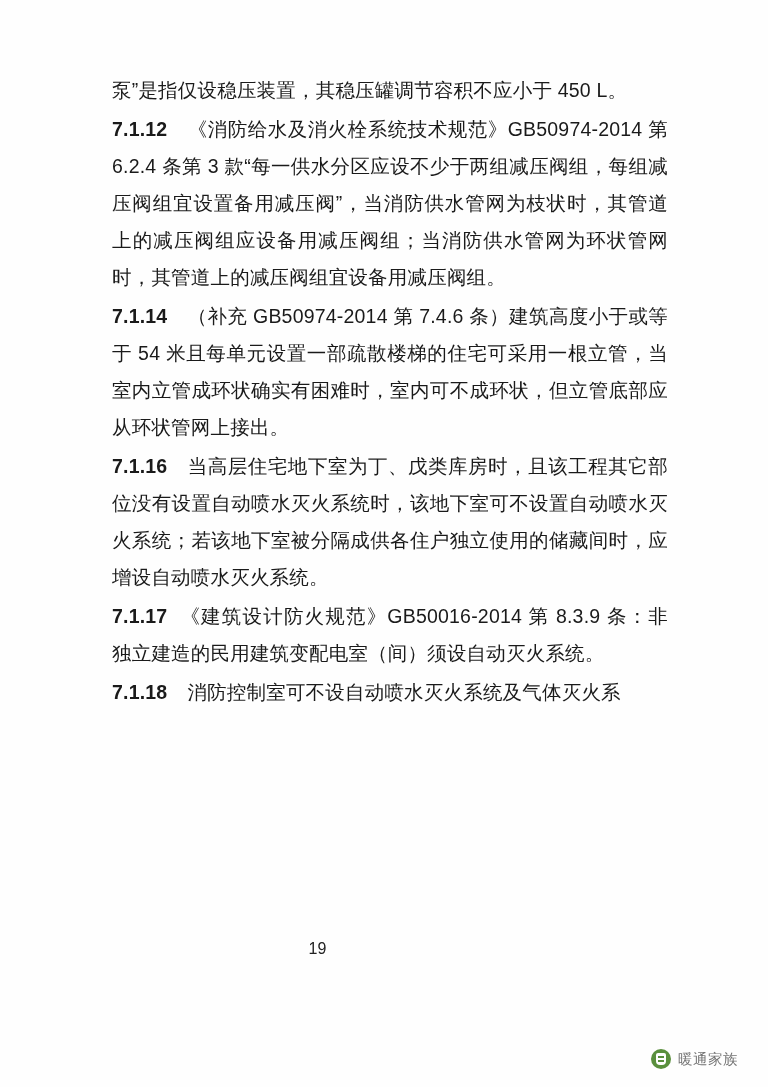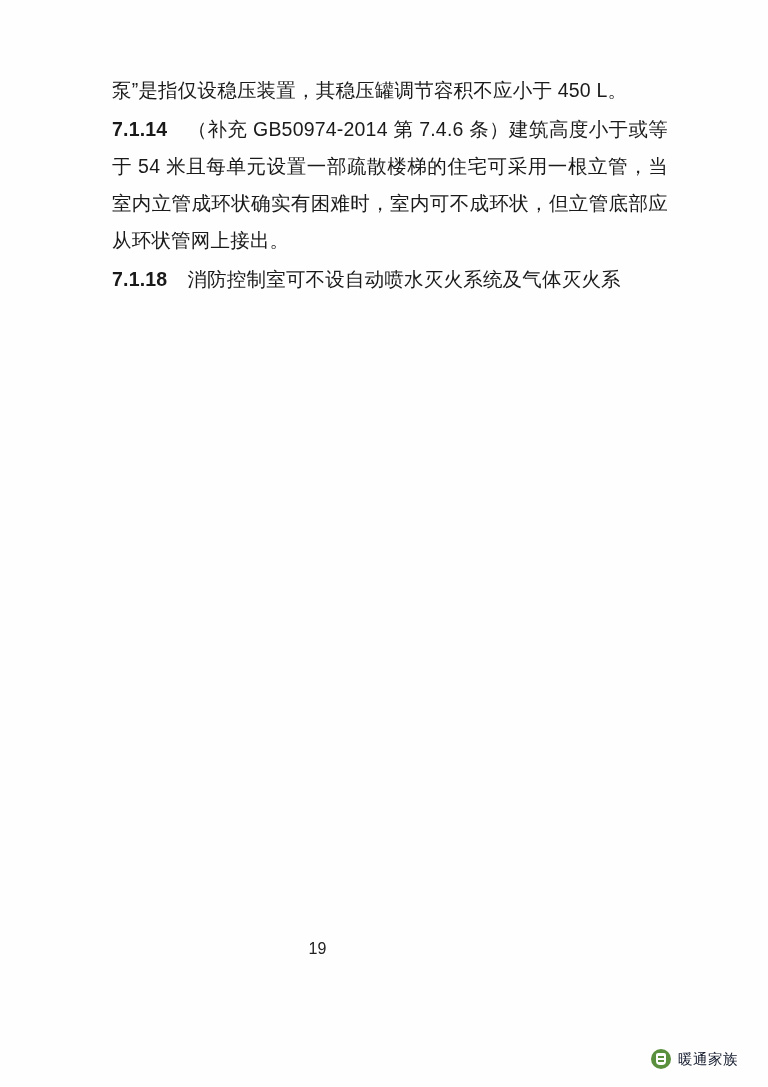--- a/index.html
+++ b/index.html
@@ -87,43 +87,52 @@
     position: absolute;
     left: 7px;
     top: 7px;
     width: 6px;
     height: 2px;
     background: #5a8f3d;
     box-shadow: 0 4px 0 0 #5a8f3d;
   }
   .brand-text {
     font-size: 14.5px;
-    color: #0f172a;
+    color: #737373;
     letter-spacing: 0.5px;
   }
 </style>
 </head>
 <body>
 
 <div class="page">
 
   <div class="content">
 
     <p class="para">
       <span>泵”是指仅设稳压装置，其稳压罐调节容积不应小于 450 L。</span>
     </p>
 
+    <p class="para">
+      <span class="num">7.1.12</span><span class="spacer-md"></span><span>《消防给水及消火栓系统技术规范》GB50974-2014 第 6.2.4 条第 3 款“每一供水分区应设不少于两组减压阀组，每组减压阀组宜设置备用减压阀”，当消防供水管网为枝状时，其管道上的减压阀组应设备用减压阀组；当消防供水管网为环状管网时，其管道上的减压阀组宜设备用减压阀组。</span>
+    </p>
 
 
     <p class="para gap">
       <span class="num">7.1.14</span><span class="spacer-md"></span><span>（补充 GB50974-2014 第 7.4.6 条）建筑高度小于或等于 54 米且每单元设置一部疏散楼梯的住宅可采用一根立管，当室内立管成环状确实有困难时，室内可不成环状，但立管底部应从环状管网上接出。</span>
     </p>
 
 
+    <p class="para gap">
+      <span class="num">7.1.16</span><span class="spacer-md"></span><span>当高层住宅地下室为丁、戊类库房时，且该工程其它部位没有设置自动喷水灭火系统时，该地下室可不设置自动喷水灭火系统；若该地下室被分隔成供各住户独立使用的储藏间时，应增设自动喷水灭火系统。</span>
+    </p>
 
+    <p class="para gap">
+      <span class="num">7.1.17</span><span class="spacer-sm"></span><span>《建筑设计防火规范》GB50016-2014 第 8.3.9 条：非独立建造的民用建筑变配电室（间）须设自动灭火系统。</span>
+    </p>
 
     <p class="para">
       <span class="num">7.1.18</span><span class="spacer-md"></span><span>消防控制室可不设自动喷水灭火系统及气体灭火系</span>
     </p>
 
   </div>
 
   <div class="page-number">19</div>
 
   <div class="footer-brand">

